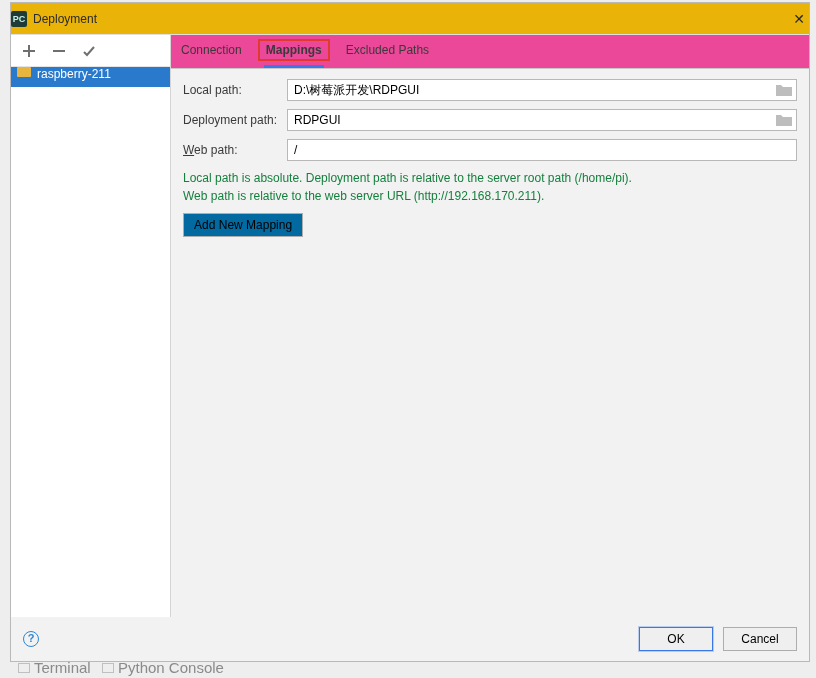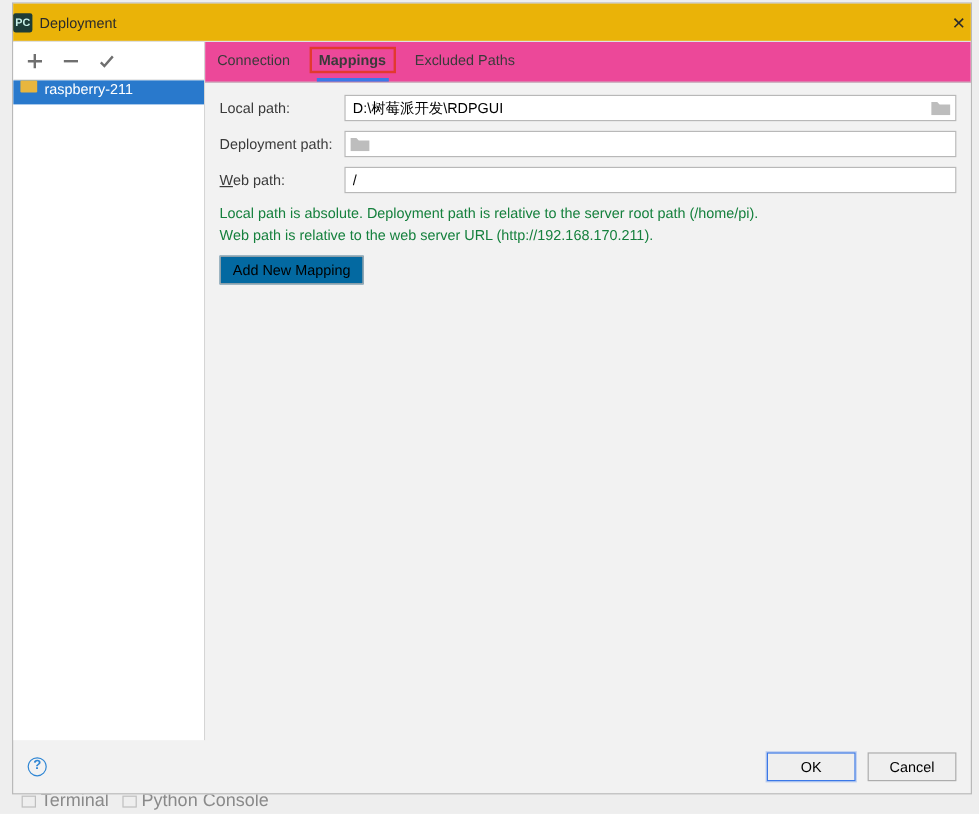--- a/index.html
+++ b/index.html
@@ -289,20 +289,21 @@
               <input type="text" value="D:\树莓派开发\RDPGUI" style="">
               <svg class="folder-icon" viewBox="0 0 16 12">
                   <path d="M0 1h5l2 2h9v9H0z"></path>
                 </svg>
             </div>
           </div>
 
           <div class="row">
             <div class="label">Deployment path:</div>
             <div class="field-wrap">
+              <input type="text" value="RDPGUI" style="">
               <svg class="folder-icon" viewBox="0 0 16 12">
                   <path d="M0 1h5l2 2h9v9H0z"></path>
                 </svg>
             </div>
           </div>
 
           <div class="row">
             <div class="label">
               <span class="underline-l">W</span><span>eb path:</span>
             </div>

